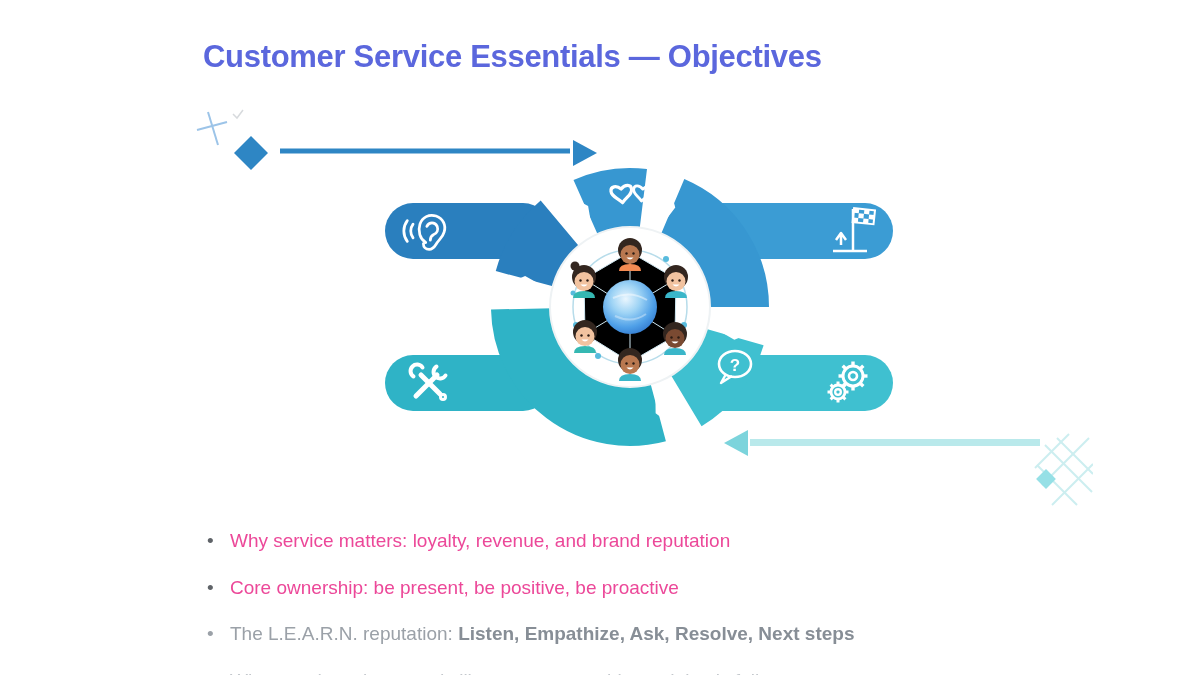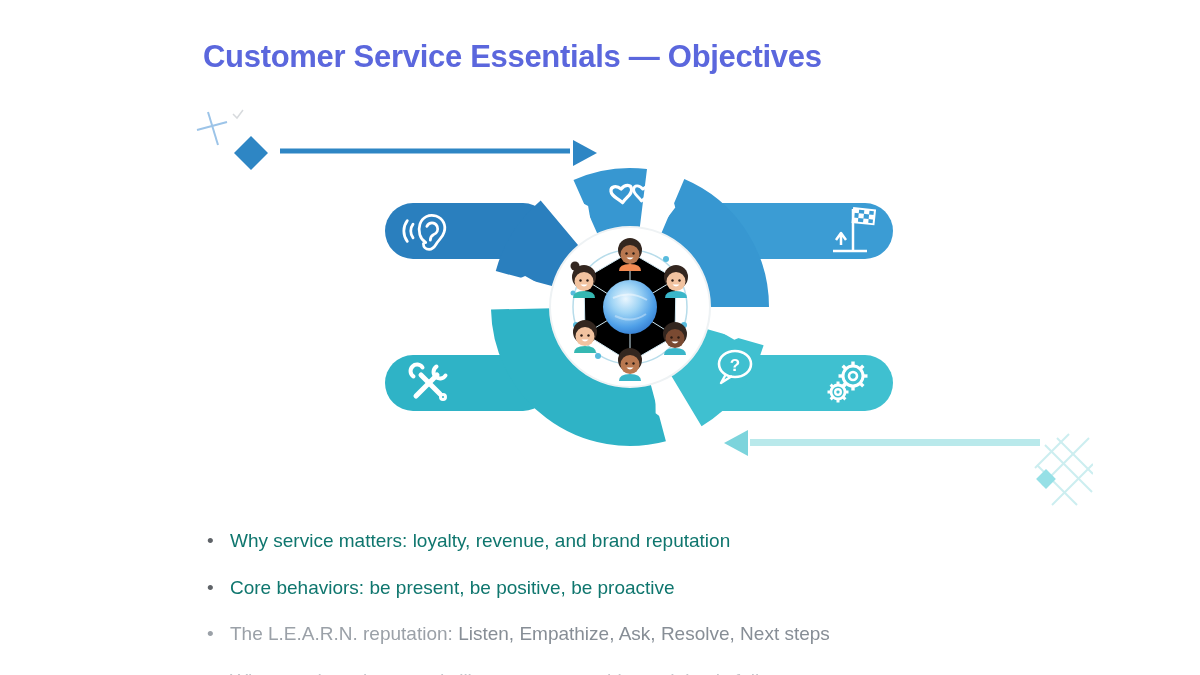--- a/index.html
+++ b/index.html
@@ -12,28 +12,28 @@
     font-size:31px; font-weight:700; letter-spacing:-0.3px;
     color:#5b67dd; line-height:1.1;
   }
 
   .diagram-wrap { position:absolute; left:187px; top:100px; width:906px; height:410px; }
 
   .bullet-list { position:absolute; left:205px; top:527px; width:880px; list-style:none; }
   .bullet-list li {
     position:relative; padding-left:25px;
     font-size:19px; line-height:28px; margin-bottom:18.6px;
-    color:#0f766e;
+    color:#ec4899;
   }
   .bullet-list li::before {
     content:"\2022"; position:absolute; left:2px; top:0;
     font-size:19px; line-height:28px; color:#5f6368;
   }
   li.muted, li.muted::before { color:#9ba1a8; }
-  li.muted .bold-part { font-weight:400; color:#878e96;text-align:center; }
+  li.muted .bold-part { font-weight:700; color:#878e96;text-align:center; }
   li.faint, li.faint::before { color:#c3c7cc; }
 </style>
 </head>
 <body>
 
 <div class="slide">
 
   <h1 class="slide-title">Customer Service Essentials — Objectives</h1>
 
   <div class="diagram-wrap">
@@ -248,21 +248,21 @@
         <rect x="852" y="372" width="14" height="14" transform="rotate(45 859 379)" fill="#96e0e6" stroke="none"></rect>
       </g>
     </svg>
   </div>
 
   <ul class="bullet-list">
     <li>
       <span>Why service matters: loyalty, revenue, and brand reputation</span>
     </li>
     <li>
-      <span>Core behaviors: be present, be positive, be proactive</span>
+      <span>Core ownership: be present, be positive, be proactive</span>
     </li>
     <li class="muted">
       <span>The L.E.A.R.N. reputation: </span><span class="bold-part">Listen, Empathize, Ask, Resolve, Next steps</span>
     </li>
     <li class="faint">
       <span>What good service sounds like: tone, ownership, and timely follow-up</span>
     </li>
   </ul>
 
 </div>

